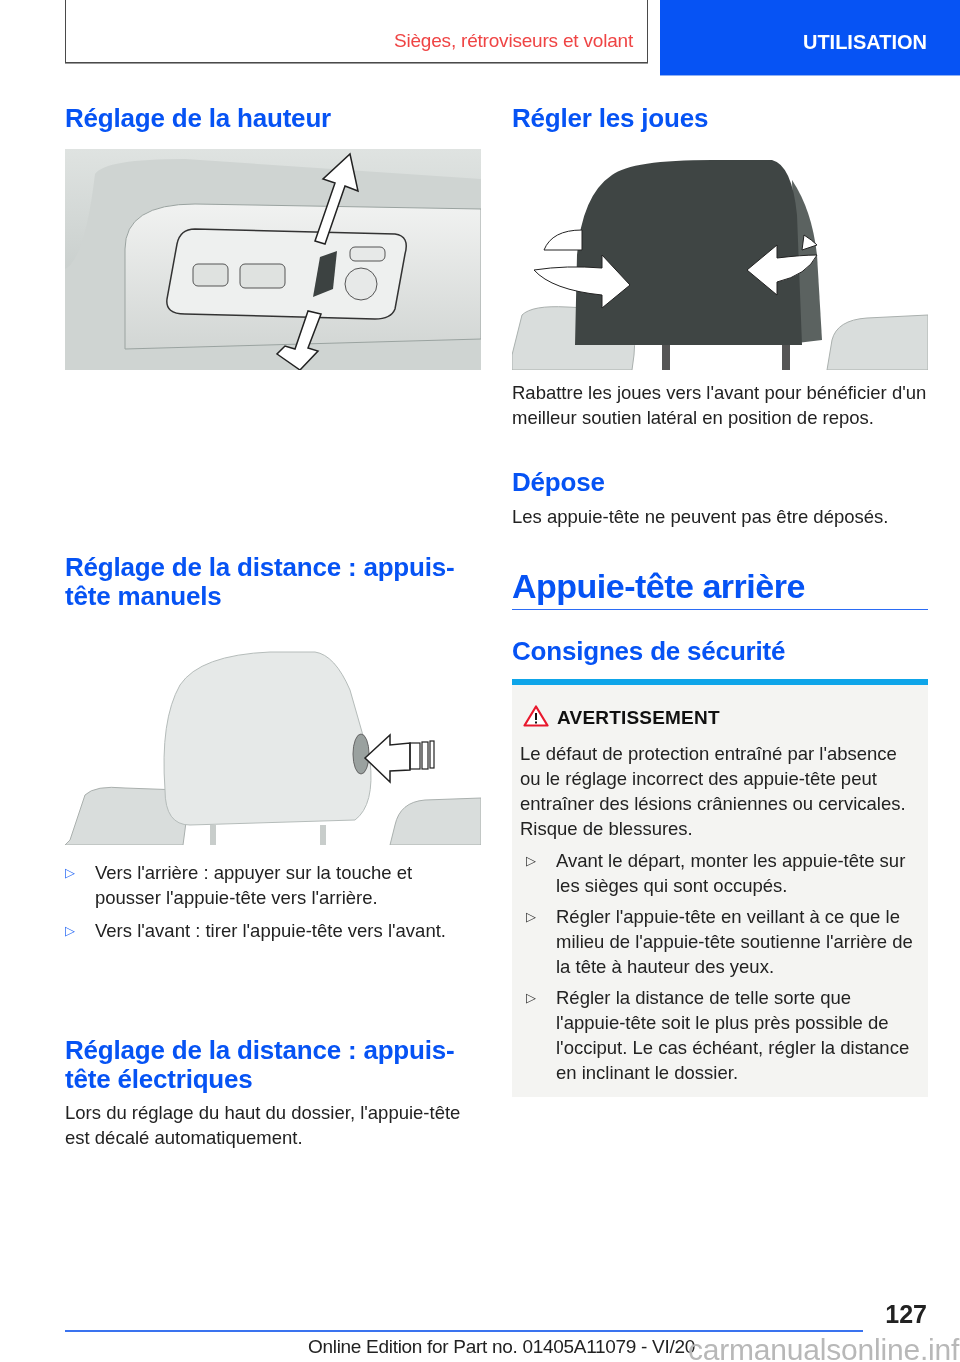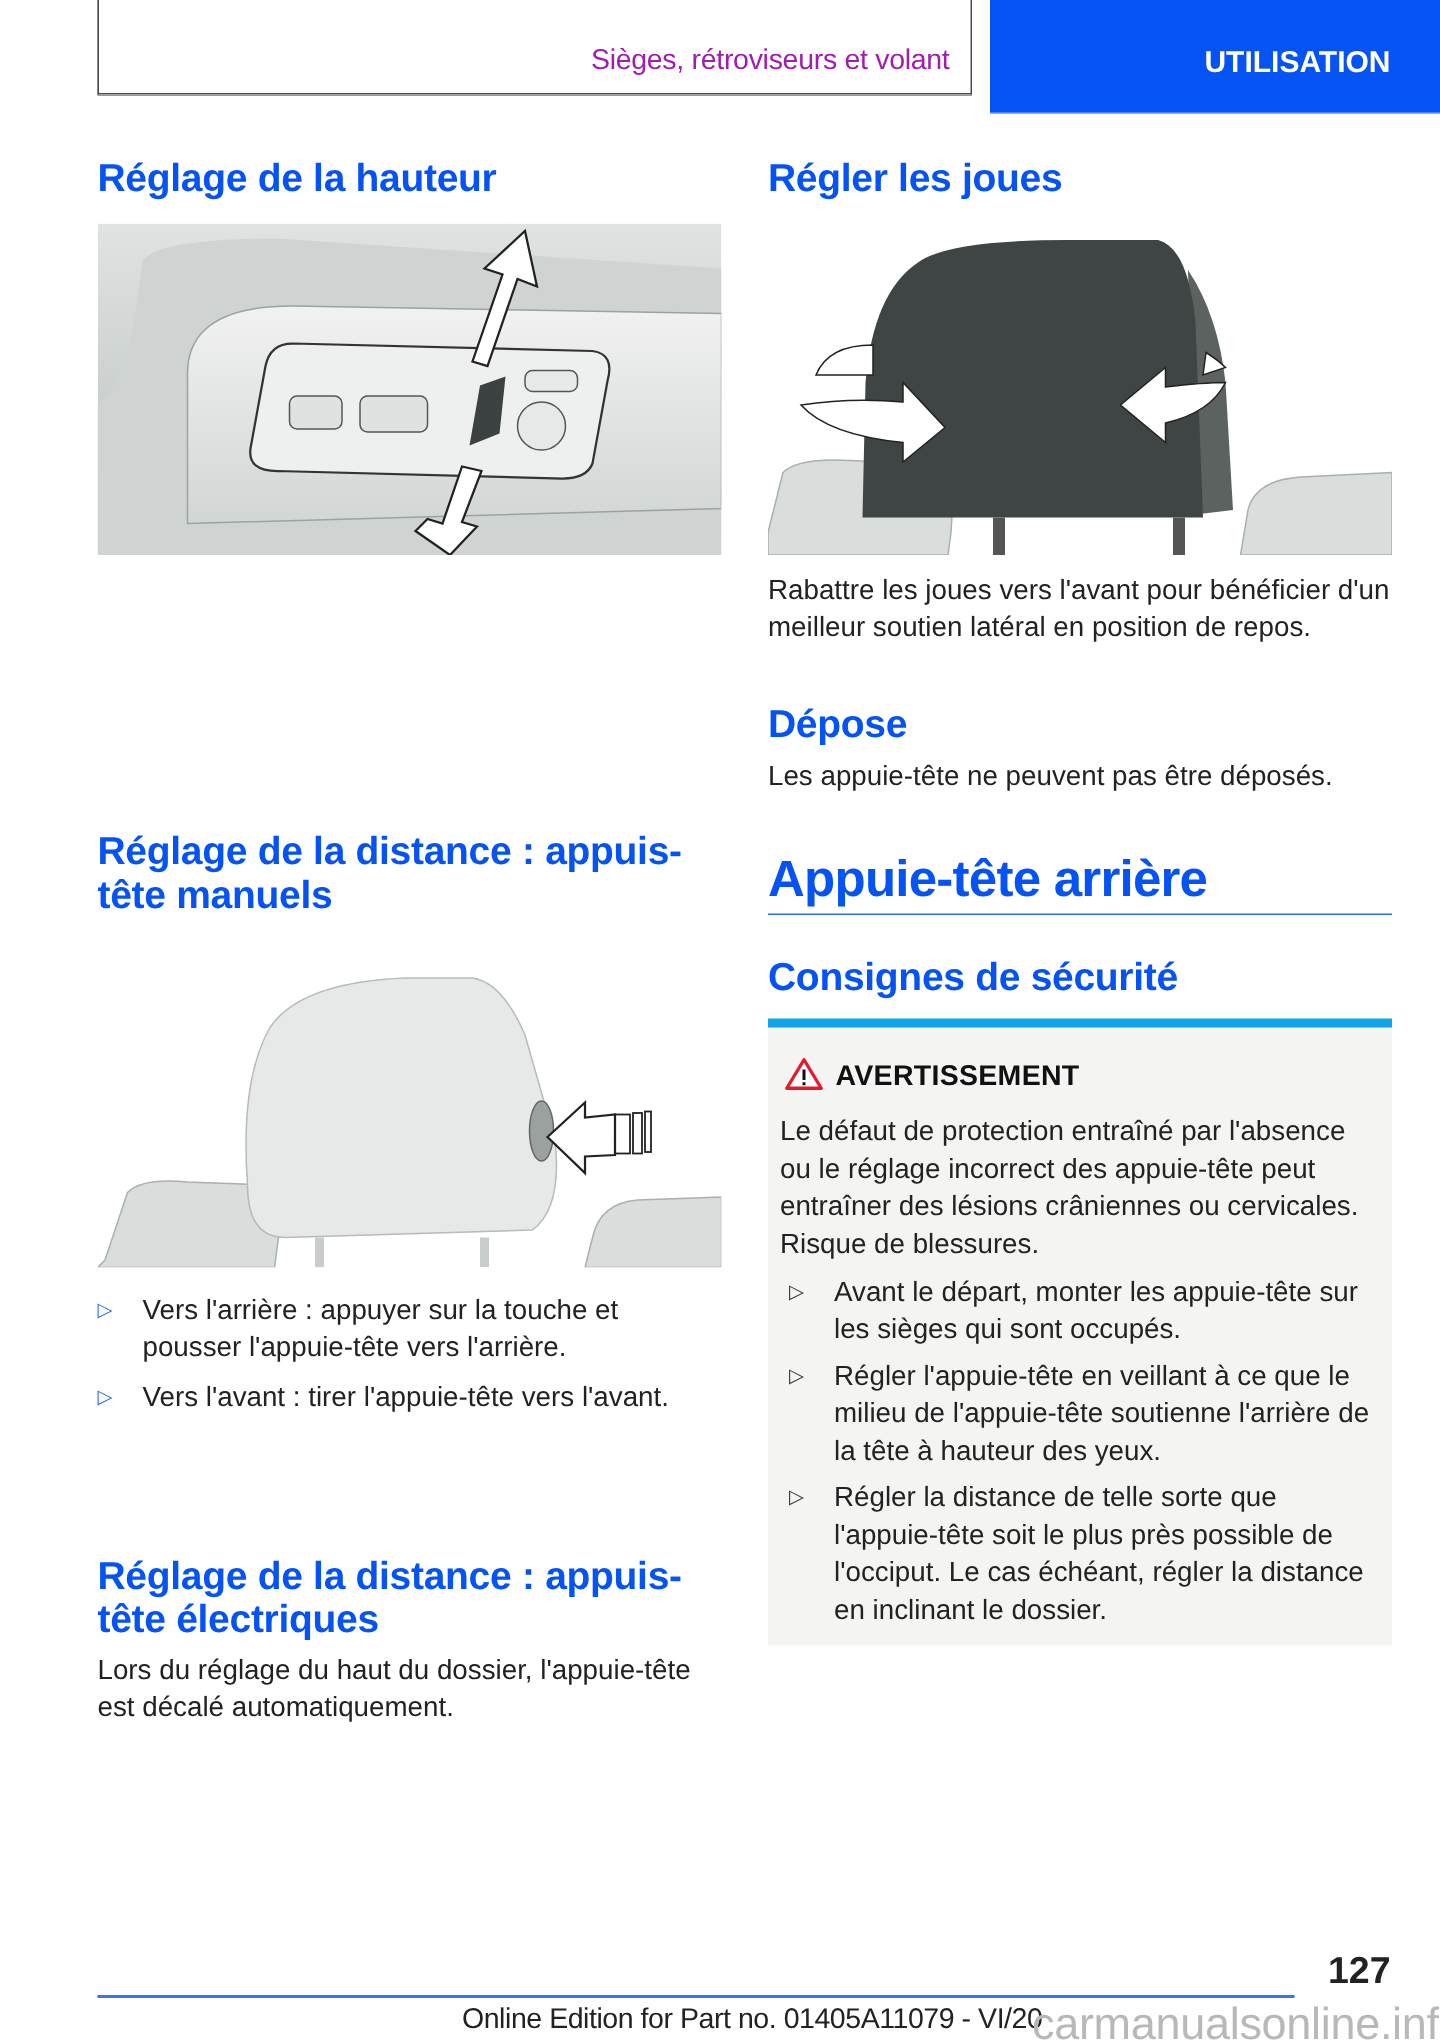--- a/index.html
+++ b/index.html
@@ -7,21 +7,21 @@
     width: 960px; height: 1362px; position: relative; overflow: hidden;
     background: #ffffff; color: #1a1a1a;
     font-family: "Liberation Sans", "DejaVu Sans", sans-serif;
   }
   .hdr-box {
     position: absolute; left: 65px; top: -1px; width: 583px; height: 64px;
     border: 1px solid #4a4a4a; border-top: none; box-sizing: border-box;
     box-shadow: 0 1px 0 #9a9a9a;
   }
   .hdr-chapter {
-    position: absolute; right: 14px; top: 31px; font-size: 19px; color: #a21caf;
+    position: absolute; right: 14px; top: 31px; font-size: 19px; color: #ef4444;
     letter-spacing: -0.2px;
   }
   .hdr-tab {
     position: absolute; left: 660px; top: 0; width: 300px; height: 75px;
     background: #0653f4; box-shadow: 0 1px 0 #8fb0f2;
   }
   .hdr-tab span {
     position: absolute; right: 33px; top: 31px; color: #fff; font-weight: bold;
     font-size: 20px; letter-spacing: 0px;
   }

